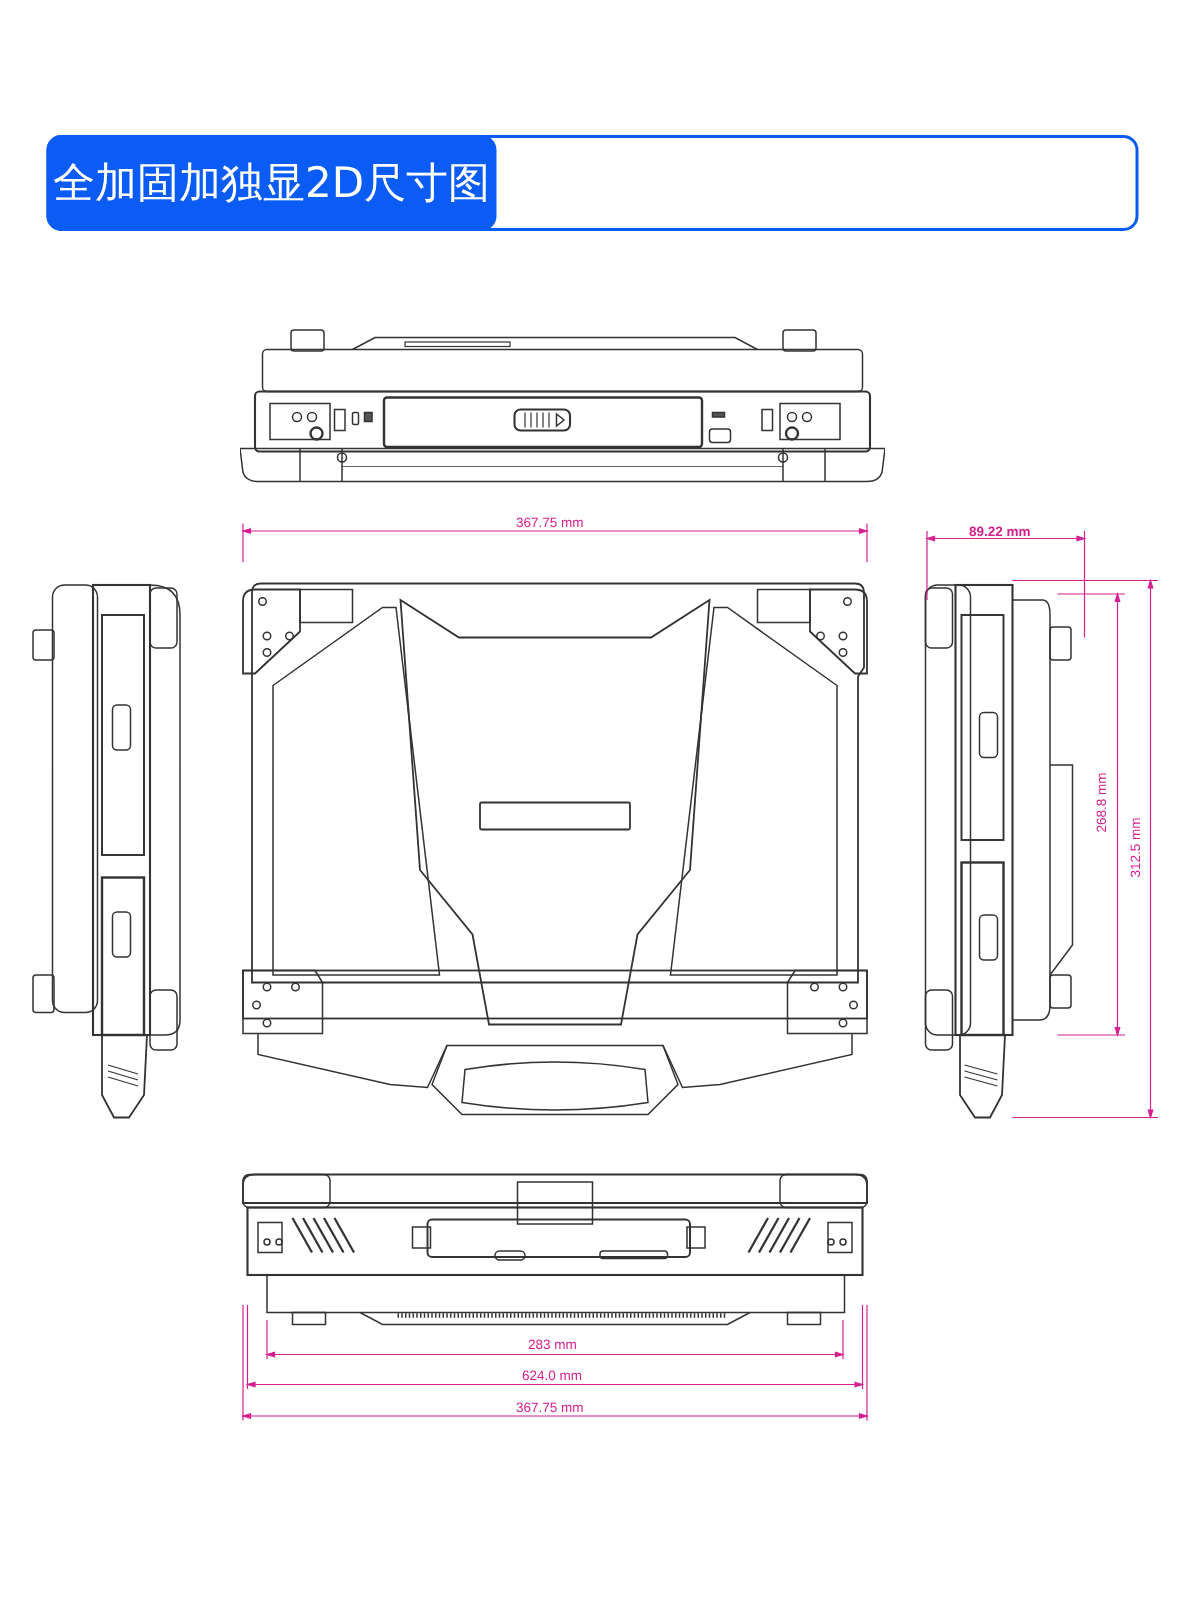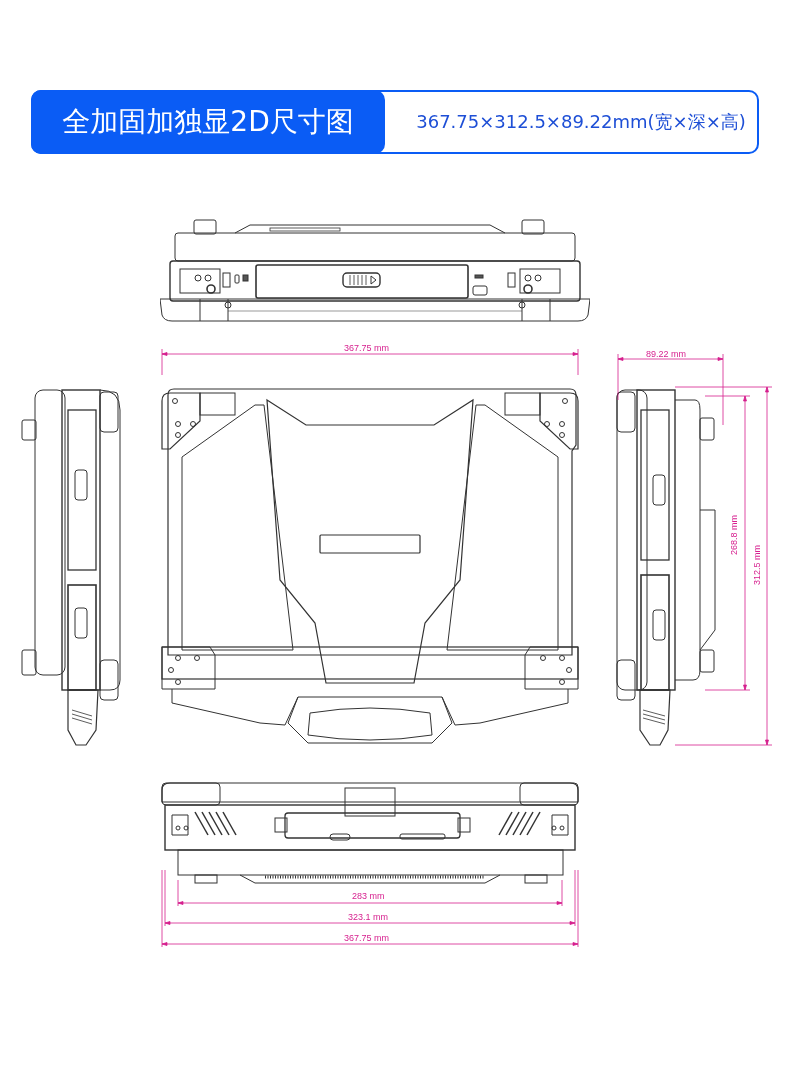--- a/index.html
+++ b/index.html
@@ -4,21 +4,21 @@
 <style>
   * { margin: 0; padding: 0; box-sizing: border-box; }
   html, body { width: 790px; height: 1074px; background: #ffffff; overflow: hidden; }
   body { position: relative; font-family: "Liberation Sans", "DejaVu Sans", sans-serif; }
 
   .header {
     position: absolute; left: 31px; top: 90px; width: 728px; height: 64px;
     border: 2px solid #0a5cf5; border-radius: 10px; background: #fff;
   }
   .header-title {
-    position: absolute; left: -2px; top: -2px; width: 354px; height: 64px;
+    position: absolute; left: -2px; top: -2px; width: 300px; height: 64px;
     background: #0a5cf5; border-radius: 10px;
     color: #fff; font-family: "DejaVu Sans", sans-serif; font-size: 28px;
     display: flex; align-items: center; justify-content: center; letter-spacing: 0px;
   }
   .header-dims {
     position: absolute; left: 372px; top: 0; right: 0; height: 60px;
     color: #1e4fd6; font-family: "DejaVu Sans", sans-serif; font-size: 18px;
     display: flex; align-items: center; justify-content: center; white-space: nowrap;
   }
 
@@ -28,21 +28,20 @@
     position: absolute; color: #d61f8e; font-family: "Liberation Sans", sans-serif;
     font-size: 9px; white-space: nowrap;
   }
   .dim-label.vertical { transform: rotate(-90deg); transform-origin: center center; }
 </style>
 </head>
 <body>
 
 <div class="header">
   <div class="header-title">全加固加独显2D尺寸图</div>
-  <div class="header-dims">367.75×312.5×89.22mm(宽×深×高)</div>
 </div>
 
 <div class="view" style="left:160px; top:215px; width:430px; height:110px;">
   <svg width="430" height="110" viewBox="0 0 430 110" fill="none" stroke="#333" stroke-width="1">
 
     <rect x="34" y="5" width="22" height="14" rx="2"></rect>
     <rect x="362" y="5" width="22" height="14" rx="2"></rect>
     <path d="M75 18 L90 10 L330 10 L345 18"></path>
     <g stroke-width="0.8">
       <rect x="110" y="13" width="70" height="3"></rect>
@@ -203,21 +202,21 @@
       <line x1="90" y1="340" x2="135" y2="340"></line>
     <path d="M130 46 L128.5 51 L131.5 51 Z"></path>
       <path d="M130 340 L128.5 335 L131.5 335 Z"></path>
     <line x1="152" y1="37" x2="152" y2="395"></line>
     <line x1="60" y1="37" x2="157" y2="37"></line>
       <line x1="60" y1="395" x2="157" y2="395"></line>
     <path d="M152 37 L150.5 42 L153.5 42 Z"></path>
       <path d="M152 395 L150.5 390 L153.5 390 Z"></path>
   </svg>
 </div>
-<div class="dim-label" style="left:646px; top:349px;">89.22 mm</div>
+<div class="dim-label" style="left:646px; top:349px;font-weight:bold;">89.22 mm</div>
 <div class="dim-label vertical" style="left:714px; top:530px;">268.8 mm</div>
 <div class="dim-label vertical" style="left:737px; top:560px;">312.5 mm</div>
 
 <div class="view" style="left:160px; top:780px; width:420px; height:105px;">
   <svg width="420" height="105" viewBox="0 0 420 105" fill="none" stroke="#333" stroke-width="1">
     <path d="M2 10 Q2 3 10 3 L410 3 Q418 3 418 10 L418 22 L2 22 Z" stroke-width="1.2"></path>
     <rect x="2" y="3" width="58" height="22" rx="4"></rect>
     <rect x="360" y="3" width="58" height="22" rx="4"></rect>
     <rect x="185" y="8" width="50" height="28"></rect>
     <rect x="5" y="25" width="410" height="45" stroke-width="1.4"></rect>
@@ -265,14 +264,14 @@
     <path d="M5 53 L10 51.5 L10 54.5 Z"></path>
       <path d="M415 53 L410 51.5 L410 54.5 Z"></path>
     <line x1="2" y1="74" x2="418" y2="74"></line>
     <line x1="2" y1="0" x2="2" y2="77"></line>
       <line x1="418" y1="0" x2="418" y2="77"></line>
     <path d="M2 74 L7 72.5 L7 75.5 Z"></path>
       <path d="M418 74 L413 72.5 L413 75.5 Z"></path>
   </svg>
 </div>
 <div class="dim-label" style="left:352px; top:891px;">283 mm</div>
-<div class="dim-label" style="left:348px; top:912px;">323.1 mm</div>
+<div class="dim-label" style="left:348px; top:912px;">624.0 mm</div>
 <div class="dim-label" style="left:344px; top:933px;">367.75 mm</div>
 
 </body></html>

